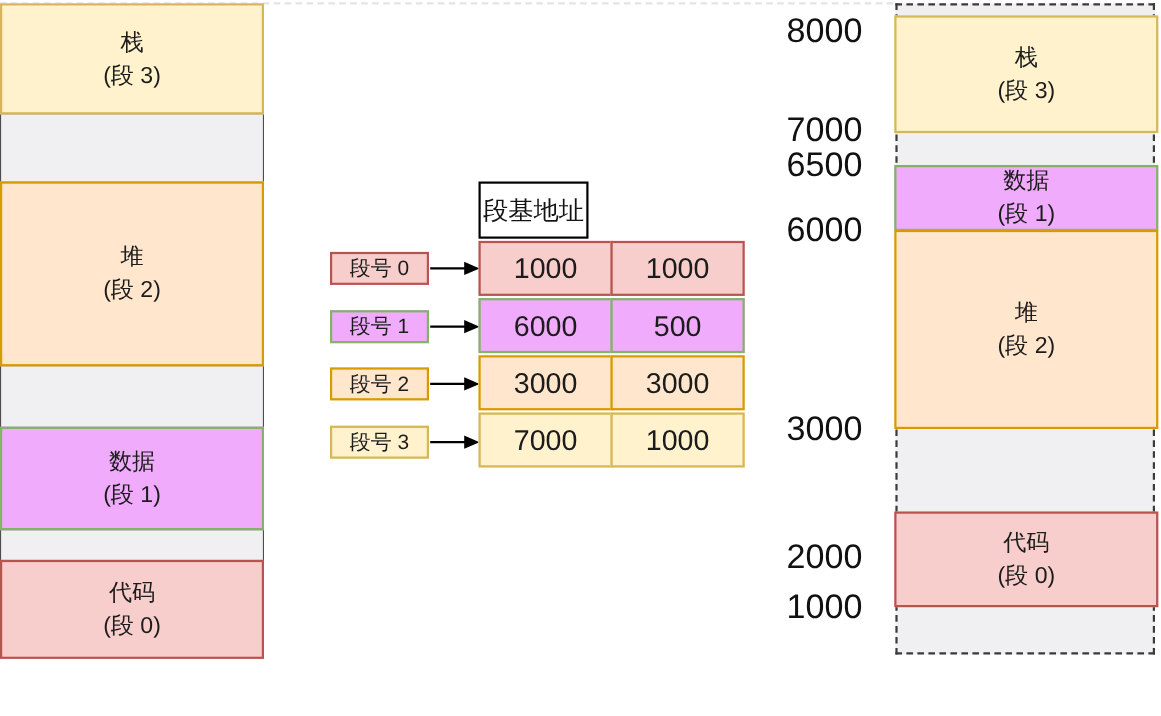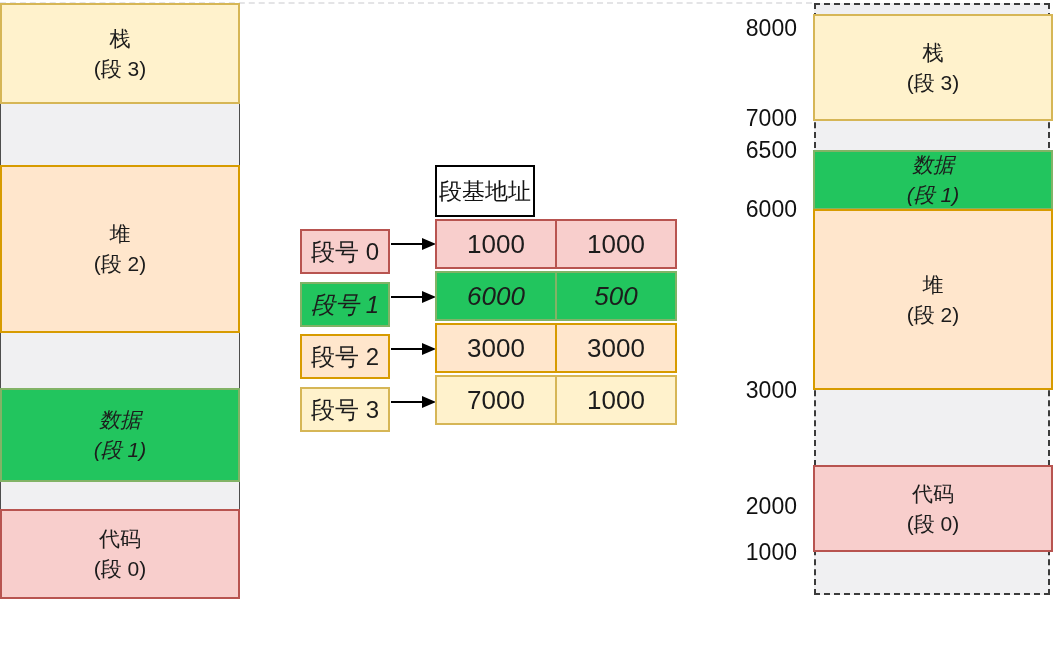--- a/index.html
+++ b/index.html
@@ -9,50 +9,50 @@
     background:#ffffff;
   }
   
   .seg {
     position:absolute; box-sizing:border-box;
     display:flex; flex-direction:column; align-items:center; justify-content:center;
     text-align:center; font-size:21px; line-height:30px; color:#1c1c1c;
   }
   .fill-yellow { background:#FFF2CC; border:2px solid #D6B656; }
   .fill-orange { background:#FFE6CC; border:2px solid #D79B00; }
-  .fill-green  { background:#22c55e; border:2px solid #82B366;font-style:italic; }
+  .fill-green  { background:#f0abfc; border:2px solid #82B366; }
   .fill-red    { background:#F8CECC; border:2px solid #B85450; }
   .fill-gray   { background:#F0F0F2; border:1px solid #4d4d4d; }
 
   
   .vcol-block { left:0; width:240px; }
 
   
   #phys-container {
     position:absolute; box-sizing:border-box;
     left:814px; top:3px; width:236px; height:592px;
     background:#F0F0F2; border:2px dashed #3b3b3b;
   }
   .pcol-block { left:813px; width:240px; }
 
   .addr {
-    position:absolute; width:82px; text-align:right;
-    font-size:23px; line-height:28px; color:#111; right:258px;
+    position:absolute; width:82px; text-align:left;
+    font-size:31px; line-height:28px; color:#111; right:258px;
   }
 
   .caption {
     position:absolute; top:612px; text-align:center;
     font-size:25px; line-height:30px; color:#111;margin-top:48px;
   }
 
   
   .chip {
-    position:absolute; box-sizing:border-box; left:300px; width:90px; height:45px;
+    position:absolute; box-sizing:border-box; left:300px; width:90px; height:30px;
     display:flex; align-items:center; justify-content:center;
-    font-size:24px; color:#1c1c1c;
+    font-size:19px; color:#1c1c1c;
   }
   .arrow { position:absolute; left:391px; width:46px; height:16px; }
 
   
   #seg-table { position:absolute; left:435px; top:165px; }
   .trow { display:flex; }
   .th {
     box-sizing:border-box; width:100px; height:52px; background:#fff;
     border:2px solid #000; display:flex; align-items:center; justify-content:center;
     font-size:23px; color:#141414;

